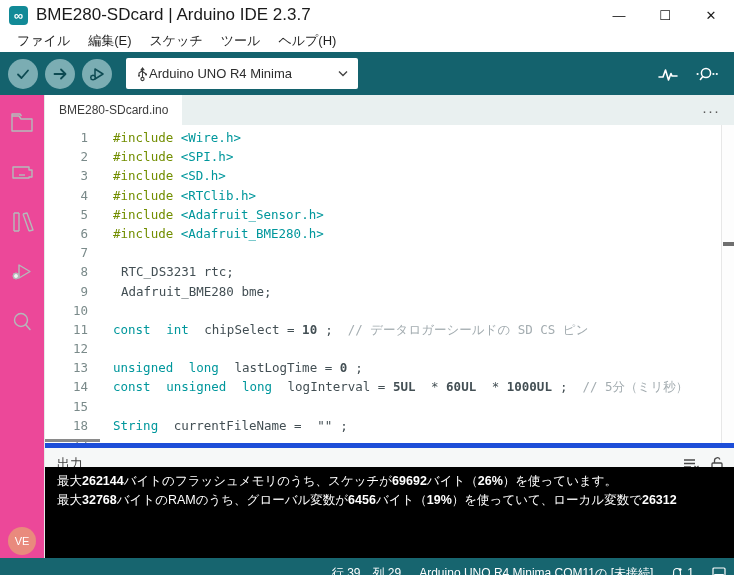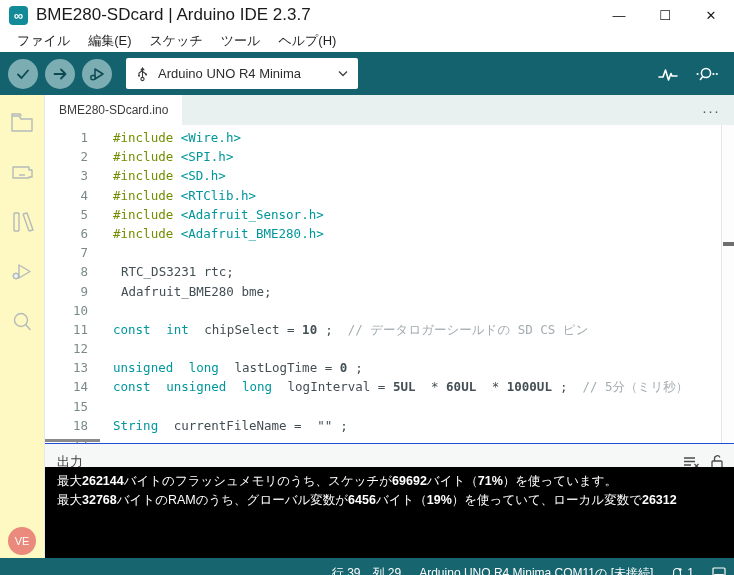--- a/index.html
+++ b/index.html
@@ -20,26 +20,26 @@
   .menubar { height:22px; background:#ffffff; display:flex; align-items:flex-start; padding-left:8px; flex:0 0 22px; }
   .menu-item { font-size:13px; color:#1f1f1f; padding:2px 9px; border-radius:3px; }
 
   
   .toolbar { height:43px; background:#14626d; display:flex; align-items:center; flex:0 0 43px; }
   .tb-btn { width:30px; height:30px; border-radius:50%; background:#7badb3; margin-left:7px;
             display:flex; align-items:center; justify-content:center; }
   .tb-btn:first-child { margin-left:8px; }
   .board-select { margin-left:14px; width:232px; height:31px; background:#ffffff; border-radius:2px;
                   display:flex; align-items:center; padding:0 10px; }
-  .board-label { font-size:13px; color:#2d2d2d; margin-left:9px; flex:1; white-space:nowrap; overflow:hidden; }
+  .board-label { font-size:13px; color:#2d2d2d; flex:1; white-space:nowrap; overflow:hidden; }
   .tb-right { margin-left:auto; display:flex; align-items:center; gap:18px; padding-right:16px; }
 
   
   .main-row { flex:1 1 auto; display:flex; position:relative; min-height:0; }
-  .sidebar { width:45px; flex:0 0 45px; background:#fef9c3; border-right:1px solid #e6e9e9;
+  .sidebar { width:45px; flex:0 0 45px; background:#ec4899; border-right:1px solid #e6e9e9;
              display:flex; flex-direction:column; align-items:center; padding-top:14px; gap:24px; position:relative; }
   .side-icon { width:26px; height:26px; display:flex; align-items:center; justify-content:center; }
   .avatar { position:absolute; bottom:3px; left:8px; width:28px; height:28px; border-radius:50%;
             background:#e98a7d; color:#fff; font-size:11px; display:flex; align-items:center; justify-content:center; }
 
   .content-col { flex:1 1 auto; display:flex; flex-direction:column; min-width:0; }
 
   
   .tabbar { height:30px; flex:0 0 30px; background:#e9f0f0; display:flex; align-items:stretch; }
   .tab-active { background:#ffffff; padding:0 14px; display:flex; align-items:center;
@@ -59,21 +59,21 @@
   .tok-pre   { color:#728e00;margin-top:33px; }
   .tok-inc   { color:#00979c; }
   .tok-type  { color:#00979c; }
   .tok-num   { color:#434f54; font-weight:bold; }
   .tok-com   { color:#a3acb0; }
   .v-scroll { position:absolute; top:0; right:0; width:13px; height:100%; border-left:1px solid #e7e7e7; background:#fdfdfd; }
   .v-marker { position:absolute; top:117px; left:1px; width:11px; height:4px; background:#6f6f6f; }
   .h-scroll-thumb { position:absolute; bottom:1px; left:0; width:55px; height:3px; background:#8a8a8a; }
 
   
-  .out-header { height:24px; flex:0 0 24px; background:#f6f8f8; border-top:1px solid #1d4ed8;
+  .out-header { height:24px; flex:0 0 24px; background:#f6f8f8; border-top:5px solid #1d4ed8;
                 display:flex; align-items:center; padding:12px 10px 0 12px; }
   .out-title { font-size:13px; color:#424242; }
   .out-icons { margin-left:auto; display:flex; align-items:center; gap:10px; }
   .console { height:91px; flex:0 0 91px; background:#000000; color:#ffffff; padding:5px 0 0 12px;
              overflow:hidden; }
   .con-line { font-size:12.5px; line-height:19px; white-space:nowrap; }
   .con-b { font-weight:bold; }
 
   
   .statusbar { height:17px; flex:0 0 17px; background:#17656f; color:#fff; display:flex;
@@ -279,21 +279,21 @@
           <span>
             <svg width="14" height="15" viewBox="0 0 14 15">
                 <rect x="2" y="7" width="10" height="7" rx="1" stroke="#4a4a4a" stroke-width="1.3" fill="none"></rect>
                 <path d="M4.5 7 V4.5 a2.8 2.8 0 0 1 5.4-1" stroke="#4a4a4a" stroke-width="1.3" fill="none"></path>
               </svg>
           </span>
         </div>
       </div>
 
       <div class="console">
-          <div class="con-line"><span>最大</span><span class="con-b">262144</span><span>バイトのフラッシュメモリのうち、スケッチが</span><span class="con-b">69692</span><span>バイト（</span><span class="con-b">71%</span><span>）を使っています。</span></div>
+          <div class="con-line"><span>最大</span><span class="con-b">262144</span><span>バイトのフラッシュメモリのうち、スケッチが</span><span class="con-b">69692</span><span>バイト（</span><span class="con-b">26%</span><span>）を使っています。</span></div>
           <div class="con-line"><span>最大</span><span class="con-b">32768</span><span>バイトのRAMのうち、グローバル変数が</span><span class="con-b">6456</span><span>バイト（</span><span class="con-b">19%</span><span>）を使っていて、ローカル変数で</span><span class="con-b">26312</span></div>
         </div>
     </div>
   </div>
 
   <div class="statusbar">
     <div class="sb-right">
       <span class="sb-item">行 39、列 29</span>
       <span class="sb-item">Arduino UNO R4 Minima COM11の [未接続]</span>
       <span class="sb-item">

